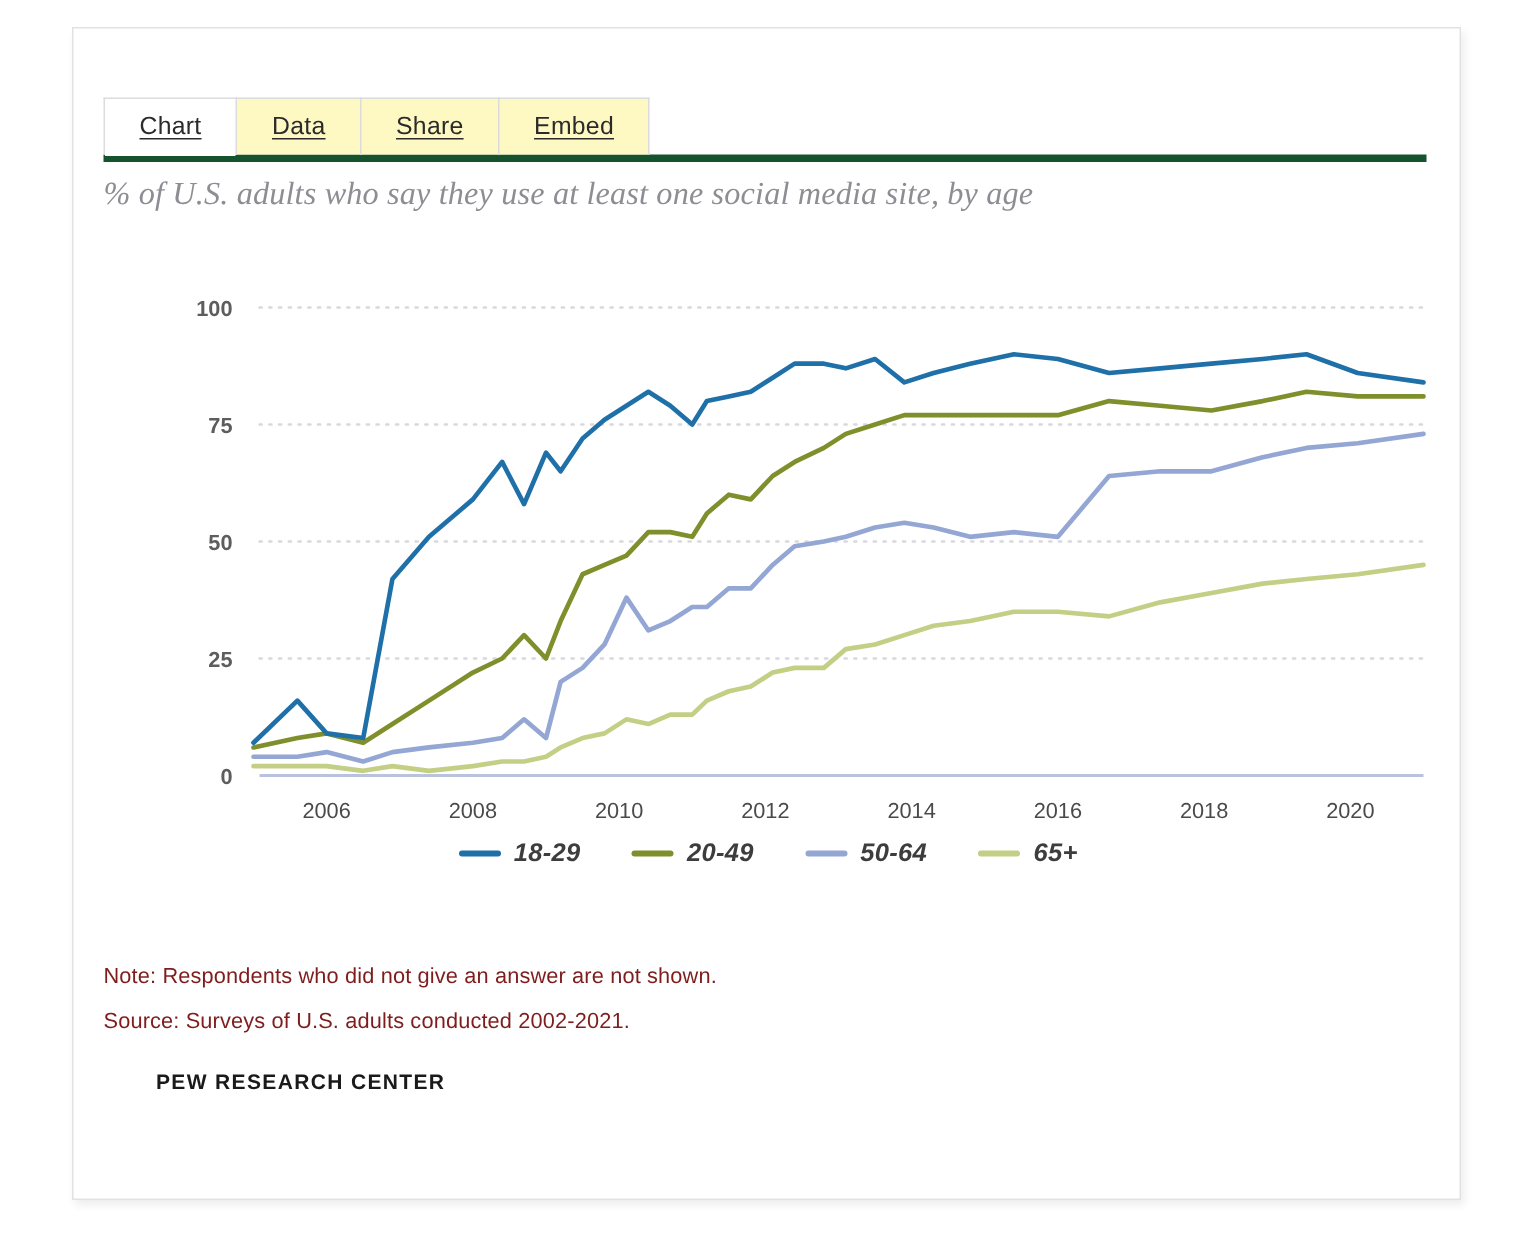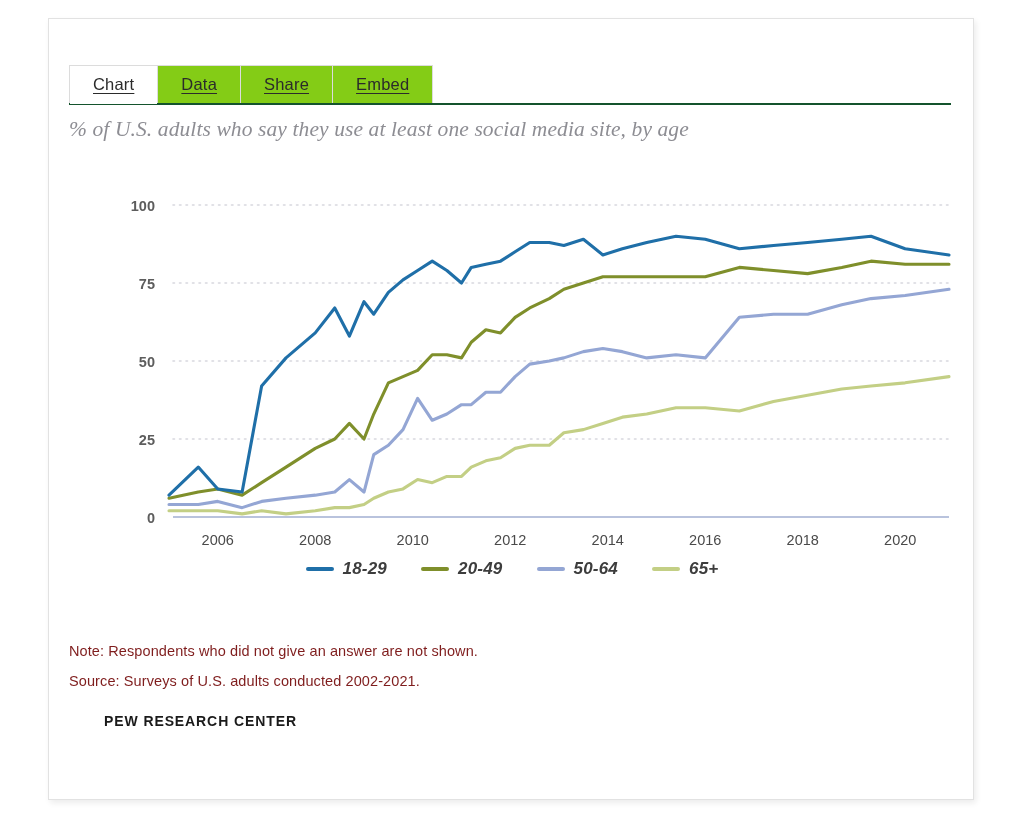--- a/index.html
+++ b/index.html
@@ -27,32 +27,32 @@
     box-sizing: border-box;
   }
 
   
   .tabbar {
     position: absolute;
     left: 20px;
     top: 46px;
     width: 882px;
     height: 38px;
-    border-bottom: 2px solid #14532d;
+    border-bottom: 5px solid #14532d;
   }
   .tabstrip {
     position: absolute;
     left: 0;
     top: 0;
     height: 38px;
     display: flex;
     align-items: stretch;
   }
   .tab {
-    background: #84cc16;
+    background: #fef9c3;
     border: 1px solid #dcdcdc;
     border-bottom: none;
     margin-right: -1px;
     padding: 0 23px;
     display: flex;
     align-items: center;
     justify-content: center;
     cursor: pointer;
     box-sizing: border-box;
   }

